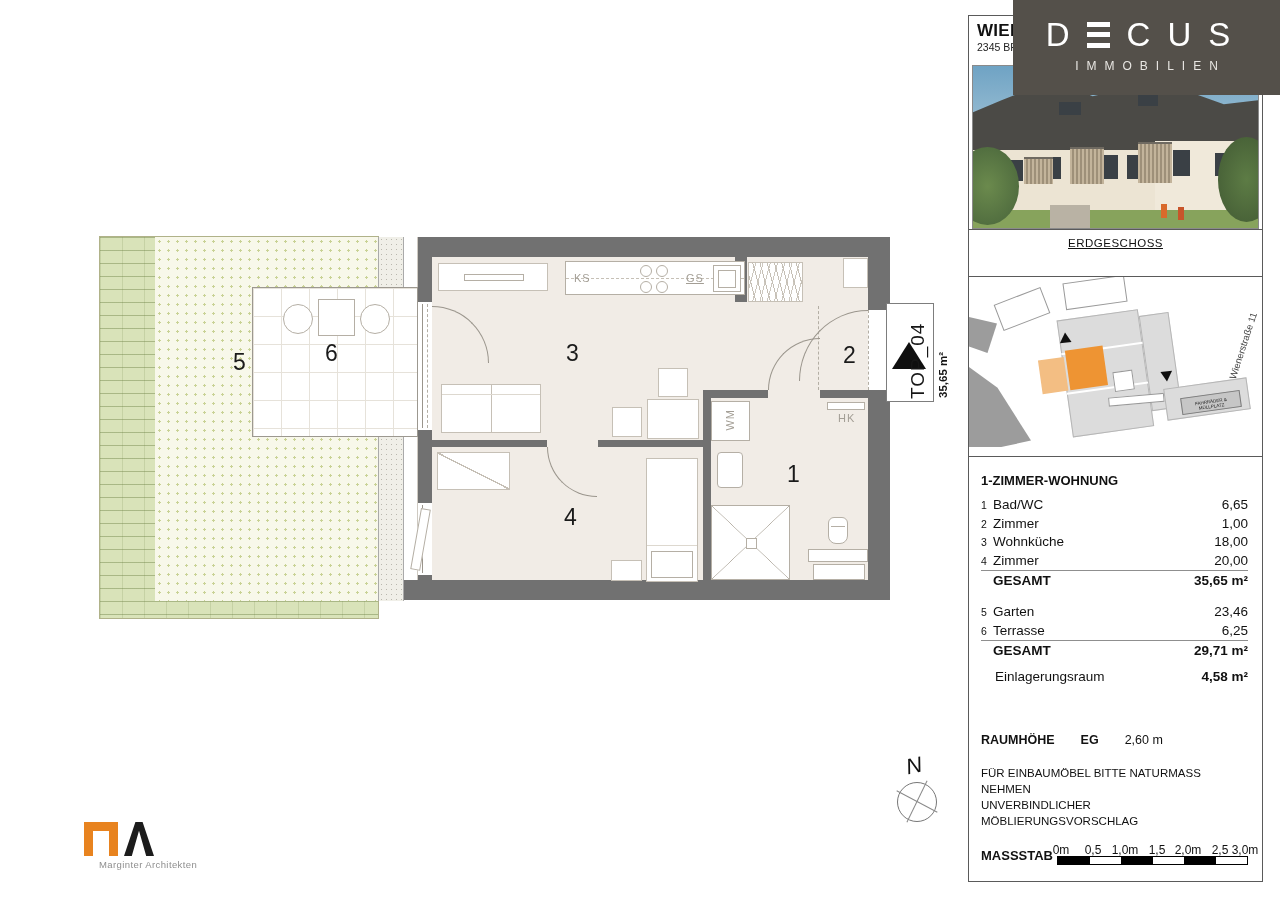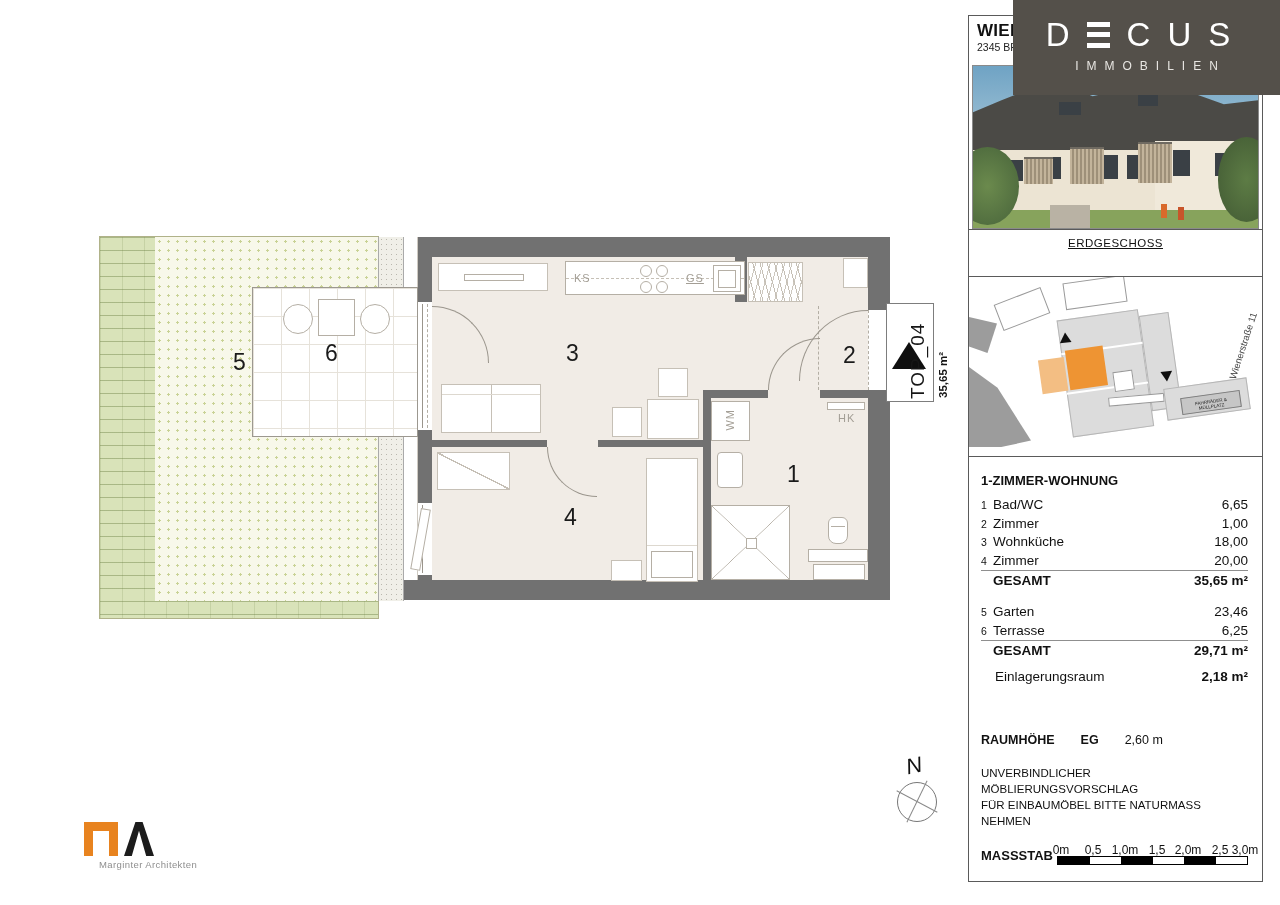--- a/index.html
+++ b/index.html
@@ -342,30 +342,30 @@
         <span class="rname">Terrasse</span>
         <span class="rval">6,25</span>
       </div>
       <div class="totrow">
         <span class="rname">GESAMT</span>
         <span class="rval">29,71 m²</span>
       </div>
 
       <div class="storage">
         <span class="rname">Einlagerungsraum</span>
-        <span class="rval">2,18 m²</span>
+        <span class="rval">4,58 m²</span>
       </div>
 
       <div class="hblock" style="margin-top:46px;">
         <b>RAUMHÖHE</b><b>EG</b><span>2,60 m</span>
       </div>
 
       <div class="disc">
+        <div>FÜR EINBAUMÖBEL BITTE NATURMASS NEHMEN</div>
         <div>UNVERBINDLICHER MÖBLIERUNGSVORSCHLAG</div>
-        <div>FÜR EINBAUMÖBEL BITTE NATURMASS NEHMEN</div>
       </div>
 
       <div class="abs scale-label" style="left:12px; bottom:18px;">MASSSTAB</div>
       <div class="abs" style="left:88px; bottom:16px; width:192px;">
         <div class="scale-ticks">
           <span style="left:-12px;">0m</span>
           <span style="left:20px;">0,5</span>
           <span style="left:52px;">1,0m</span>
           <span style="left:84px;">1,5</span>
           <span style="left:115px;">2,0m</span>

